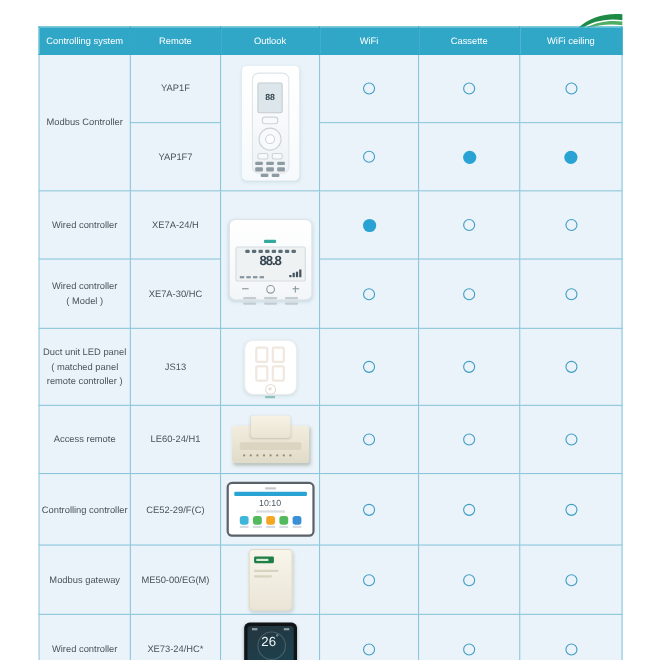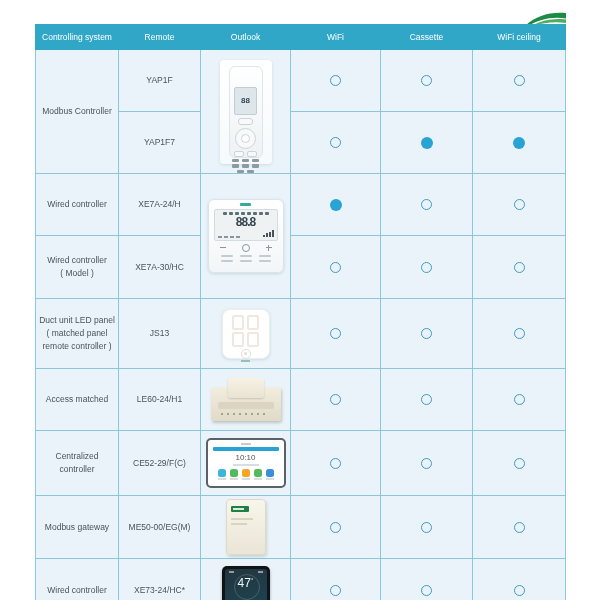--- a/index.html
+++ b/index.html
@@ -26,30 +26,30 @@
   tr.h57 td{height:57px} tr.h58 td{height:58px} tr.h60 td{height:60px} tr.h65 td{height:65px}
 
   
   .dot{display:inline-block;border-radius:50%;vertical-align:middle;}
   .dot.open{width:9px;height:9px;border:1.6px solid var(--dot_stroke,#3f9cc4);background:transparent;}
   .dot.filled{width:12px;height:12px;background:var(--dot_fill,#29a2d4);}
 
   
   .photo{width:52px;height:104px;background:linear-gradient(#ffffff,#f6fafc);border-radius:4px;margin:0 auto;display:flex;align-items:center;justify-content:center;box-shadow:0 1px 3px rgba(120,150,165,.25);}
 
-  .remote{width:34px;height:92px;background:linear-gradient(#ffffff,#eef2f4);border:1px solid #dfe5e8;border-radius:6px;padding-top:20px;box-sizing:border-box;}
+  .remote{width:34px;height:92px;background:linear-gradient(#ffffff,#eef2f4);border:1px solid #dfe5e8;border-radius:6px;padding-top:8px;box-sizing:border-box;}
   .r-lcd{width:21px;height:26px;margin:0 auto;background:#dde6ea;border:1px solid #c2ccd1;border-radius:2px;font-size:8px;font-weight:bold;color:#33454f;display:flex;align-items:center;justify-content:center;}
   .r-pill{width:13px;height:5px;border:1px solid #ccd3d7;border-radius:3px;margin:3px auto;background:#f7f9fa;}
   .r-dpad{width:19px;height:19px;border:1px solid #ccd3d7;border-radius:50%;margin:2px auto;display:flex;align-items:center;justify-content:center;background:#f7f9fa;}
   .r-dpad::after{content:"";width:7px;height:7px;border:1px solid #ccd3d7;border-radius:50%;background:#fff;}
   .r-row{display:flex;justify-content:center;gap:3px;margin:2px 0;}
   .r-sm{width:8px;height:4px;border:1px solid #ccd3d7;border-radius:2px;background:#f7f9fa;}
   .r-btn{width:7px;height:3.5px;background:#8d9aa2;border-radius:1px;}
 
-  .xe7a{width:76px;height:74px;background:linear-gradient(#ffffff,#f3f6f8);border:1px solid #dde3e7;border-radius:6px;margin:0 auto;padding-top:3px;box-sizing:border-box;box-shadow:0 1px 3px rgba(120,150,165,.3);}
+  .xe7a{width:76px;height:74px;background:linear-gradient(#ffffff,#f3f6f8);border:1px solid #dde3e7;border-radius:6px;margin:0 auto;padding-top:18px;box-sizing:border-box;box-shadow:0 1px 3px rgba(120,150,165,.3);}
   .mini-logo{width:11px;height:2.5px;background:#35a8a0;border-radius:1px;margin:0 auto;}
   .x-lcd{width:62px;height:30px;background:#eef2f3;border:1px solid #d5dcdf;border-radius:2px;margin:3px auto 2px;position:relative;overflow:hidden;}
   .x-icons{display:flex;gap:2px;justify-content:center;margin-top:2px;}
   .x-ic{width:4px;height:3.5px;background:#5d6d76;border-radius:1px;}
   .x-num{font-size:12px;font-weight:bold;color:#374650;text-align:center;line-height:1;letter-spacing:-1px;margin-top:1px;}
   .x-bars{position:absolute;right:3px;bottom:3px;display:flex;align-items:flex-end;gap:1px;}
   .x-bars span{width:2px;background:#44535c;display:block;}
   .x-blabels{position:absolute;left:3px;bottom:2px;display:flex;gap:2px;}
   .x-bl{width:4px;height:2px;background:#8795a0;}
   .x-ctrl{display:flex;justify-content:space-between;align-items:center;width:52px;margin:3px auto 2px;}
@@ -254,21 +254,21 @@
           <div class="j-btn"></div>
           <div class="j-logo"></div>
         </div>
       </td>
       <td><span class="dot open"></span></td>
       <td><span class="dot open"></span></td>
       <td><span class="dot open"></span></td>
     </tr>
 
     <tr class="h57">
-      <td>Access matched</td>
+      <td>Access remote</td>
       <td>LE60-24/H1</td>
       <td>
         <div class="le60">
           <div class="base"></div>
           <div class="hump"></div>
           <div class="slot"></div>
           <div class="dots">
               <i></i>
               <i></i>
               <i></i>
@@ -279,21 +279,21 @@
               <i></i>
             </div>
         </div>
       </td>
       <td><span class="dot open"></span></td>
       <td><span class="dot open"></span></td>
       <td><span class="dot open"></span></td>
     </tr>
 
     <tr class="h60">
-      <td>Centralized controller</td>
+      <td>Controlling controller</td>
       <td>CE52-29/F(C)</td>
       <td>
         <div class="ce52">
           <div class="c-logo"></div>
           <div class="c-bar"></div>
           <div class="c-time">10:10</div>
           <div class="c-sub"></div>
           <div class="c-icons">
             <span class="c-i">
                 <span class="c-ic" style="background:#3db6d9"></span>
@@ -342,21 +342,21 @@
       <td>Wired controller</td>
       <td>XE73-24/HC*</td>
       <td>
         <div class="xe73">
           <div class="x7-screen">
             <div class="x7-top">
                 <i></i>
                 <i></i>
               </div>
             <div class="x7-ring"></div>
-            <div class="x7-temp"><span>47</span><span class="x7-deg">°</span></div>
+            <div class="x7-temp"><span>26</span><span class="x7-deg">°</span></div>
 
           </div>
         </div>
       </td>
       <td><span class="dot open"></span></td>
       <td><span class="dot open"></span></td>
       <td><span class="dot open"></span></td>
     </tr>
   </tbody>
 </table>

